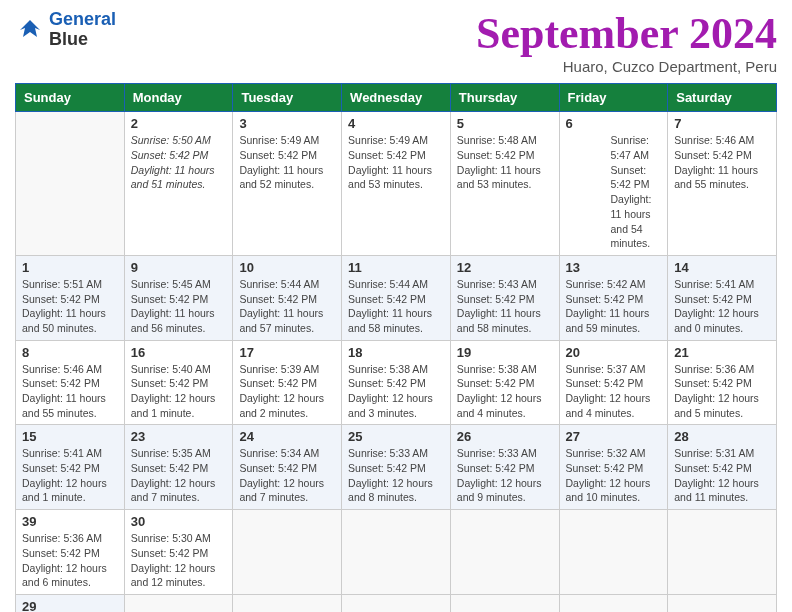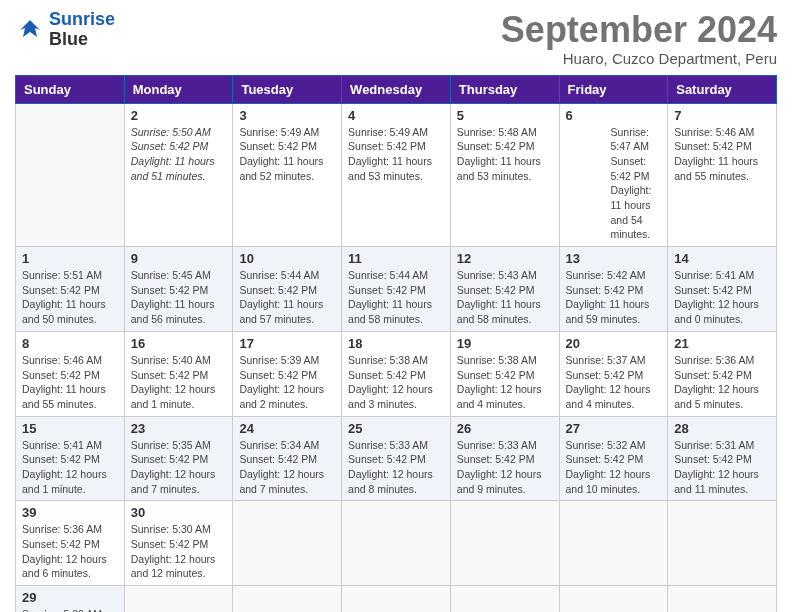--- a/index.html
+++ b/index.html
@@ -29,36 +29,37 @@
     }
     .logo-text span { color: #1a5fb4; }
     .logo-bird {
       width: 30px;
       height: 30px;
     }
     .title-block {
       text-align: right;
     }
     .month-title {
-      font-size: 36px;
+      font-size: 44px;
       font-weight: bold;
-      color: #737373;
+      color: #a21caf;
       line-height: 1.1;
+      font-family: Liberation Serif, serif;
     }
     .location {
       font-size: 15px;
       color: #555;
     }
     .calendar {
       width: 100%;
       border-collapse: collapse;
       font-size: 11px;
     }
     .calendar th {
-      background: #4c1d95;
+      background: #15803d;
       color: #fff;
       text-align: left;
       padding: 6px 8px;
       font-size: 13px;
       font-weight: bold;
       border: 1px solid #1a5fb4;
     }
     .calendar td {
       border: 1px solid #ccc;
       vertical-align: top;
@@ -88,21 +89,21 @@
   </style>
 </head>
 <body>
 
 <div class="header">
   <div class="logo">
     <svg class="logo-bird" viewBox="0 0 30 30">
       <polygon points="15,5 25,15 20,13 22,22 15,17 8,22 10,13 5,15" fill="#1a5fb4"></polygon>
     </svg>
     <div class="logo-text">
-      <span>Sunrise</span><br><span style="color:#333">Blue</span>
+      <span>General</span><br><span style="color:#333">Blue</span>
     </div>
   </div>
   <div class="title-block">
     <div class="month-title">September 2024</div>
     <div class="location">Huaro, Cuzco Department, Peru</div>
   </div>
 </div>
 
 <table class="calendar">
   <thead>

